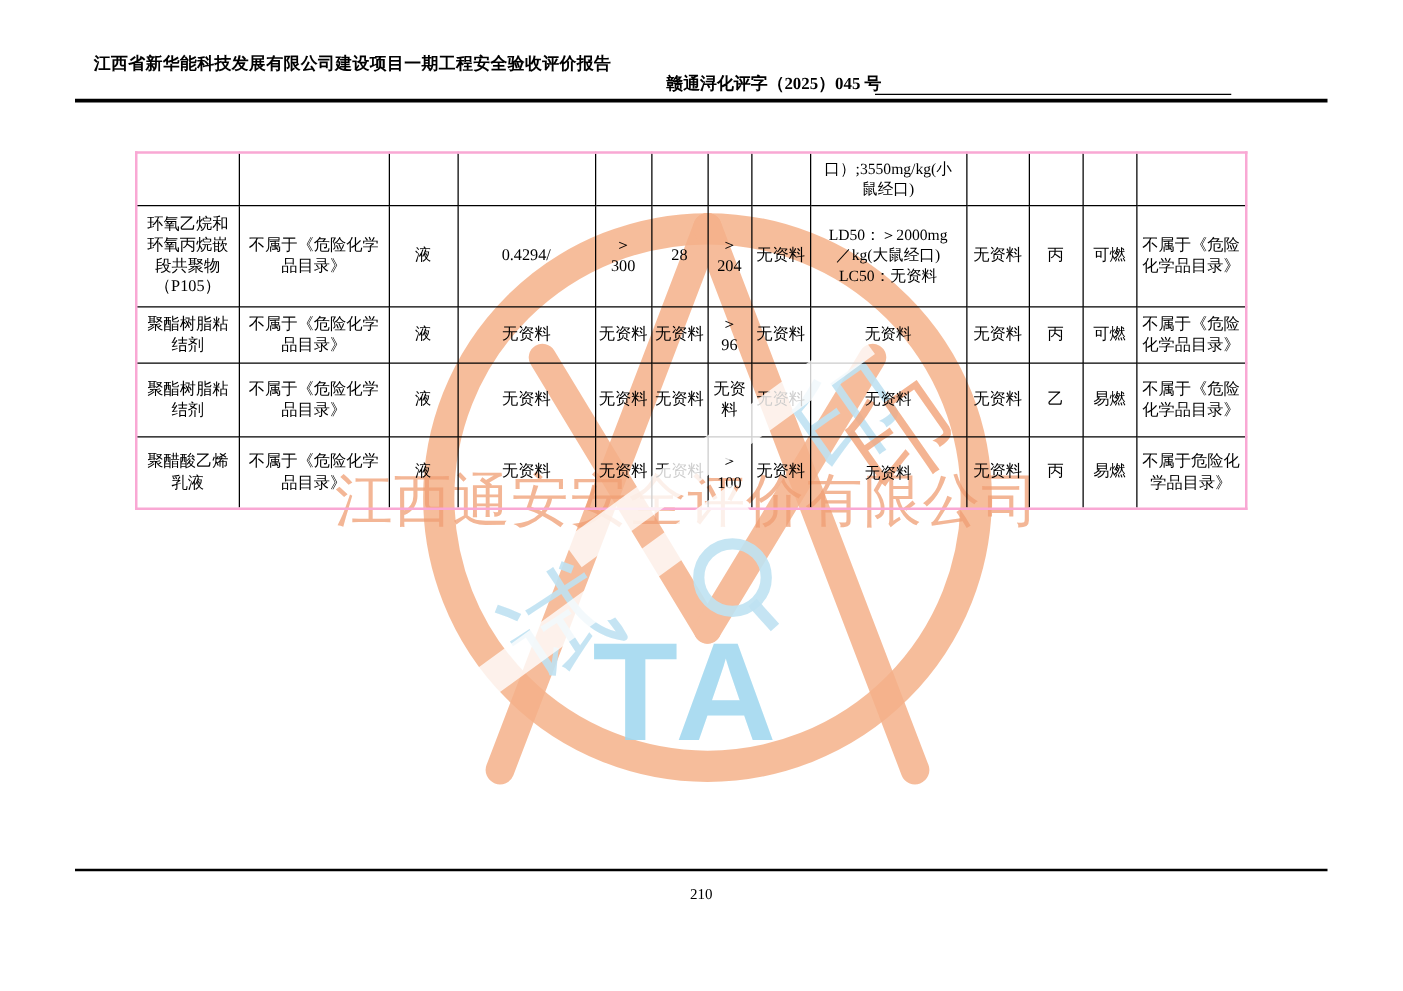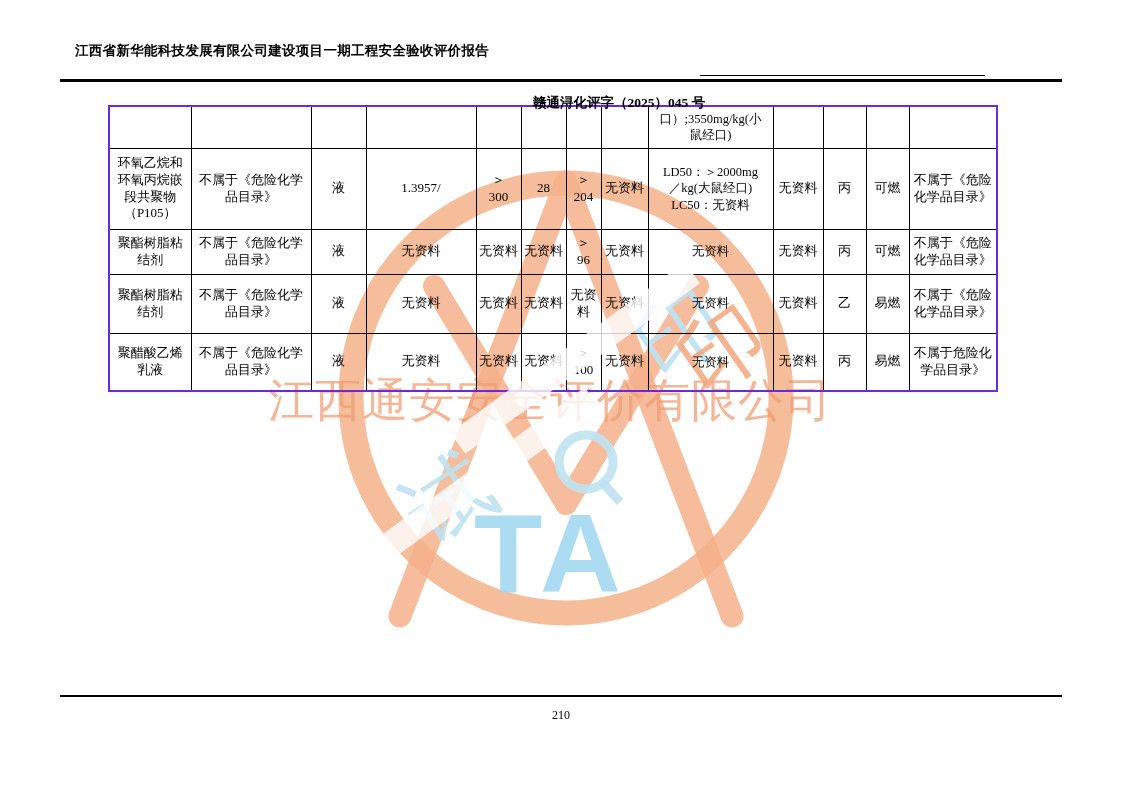--- a/index.html
+++ b/index.html
@@ -11,35 +11,35 @@
   }
   
   .header{position:absolute;left:0;top:0;width:1122px;height:90px;z-index:6;}
   .hdr-left{
     position:absolute;left:75px;top:42px;font-size:13.5px;font-weight:bold;
     letter-spacing:0.3px;white-space:nowrap;
   }
   .hdr-right{
     position:absolute;left:533px;top:58px;font-size:13.5px;font-weight:bold;
     white-space:nowrap;
-    margin-top:36px;
   }
   .hdr-underline{
     position:absolute;left:700px;top:75px;width:285px;height:0;
     border-bottom:1.5px solid #000;
   }
   .hdr-rule{
     position:absolute;left:60px;top:79px;width:1002px;height:2.5px;background:#000;
   }
   
   .tbl-wrap{position:absolute;left:108px;top:105px;z-index:3;}
   table.chem{
     border-collapse:collapse;table-layout:fixed;width:888px;
     font-size:13px;line-height:1.3;
-    border:2px solid #6d28d9;
+    border:2px solid #f9a8d4;
+    margin-top:16px;
   }
   table.chem td{
     border:1px solid #000;
     text-align:center;vertical-align:middle;
     padding:1px 2px;
     white-space:pre-line;
     overflow:hidden;
     background:transparent;
   }
   table.chem tr:nth-child(1){height:42px;}
@@ -127,21 +127,21 @@
           <td></td>
           <td></td>
           <td></td>
           <td></td>
         </tr>
         <tr>
           <td>环氧乙烷和环氧丙烷嵌段共聚物
 （P105）</td>
           <td>不属于《危险化学品目录》</td>
           <td>液</td>
-          <td>1.3957/</td>
+          <td>0.4294/</td>
           <td>＞
 300</td>
           <td>28</td>
           <td>＞
 204</td>
           <td>无资料</td>
           <td>LD50：＞2000mg
 ／kg(大鼠经口)
 LC50：无资料</td>
           <td>无资料</td>

